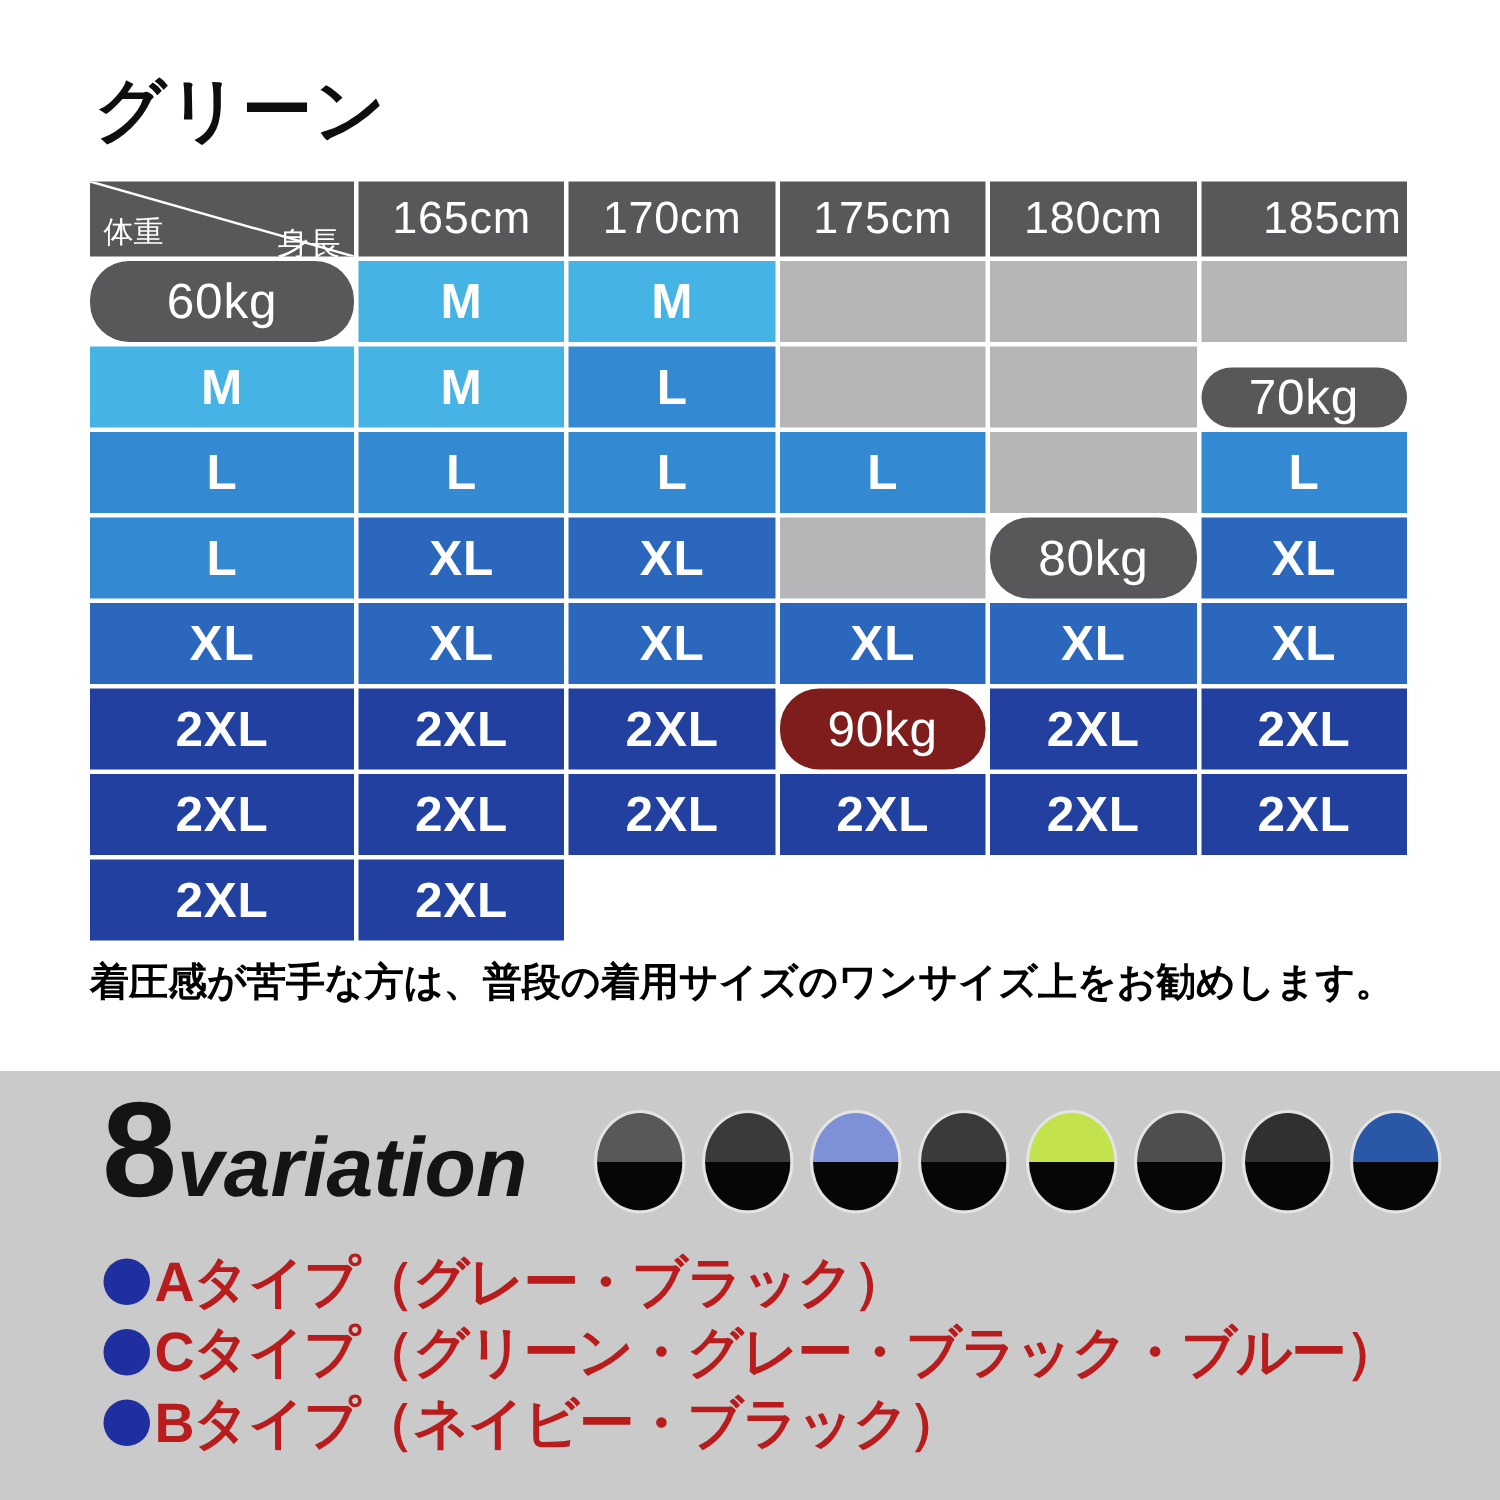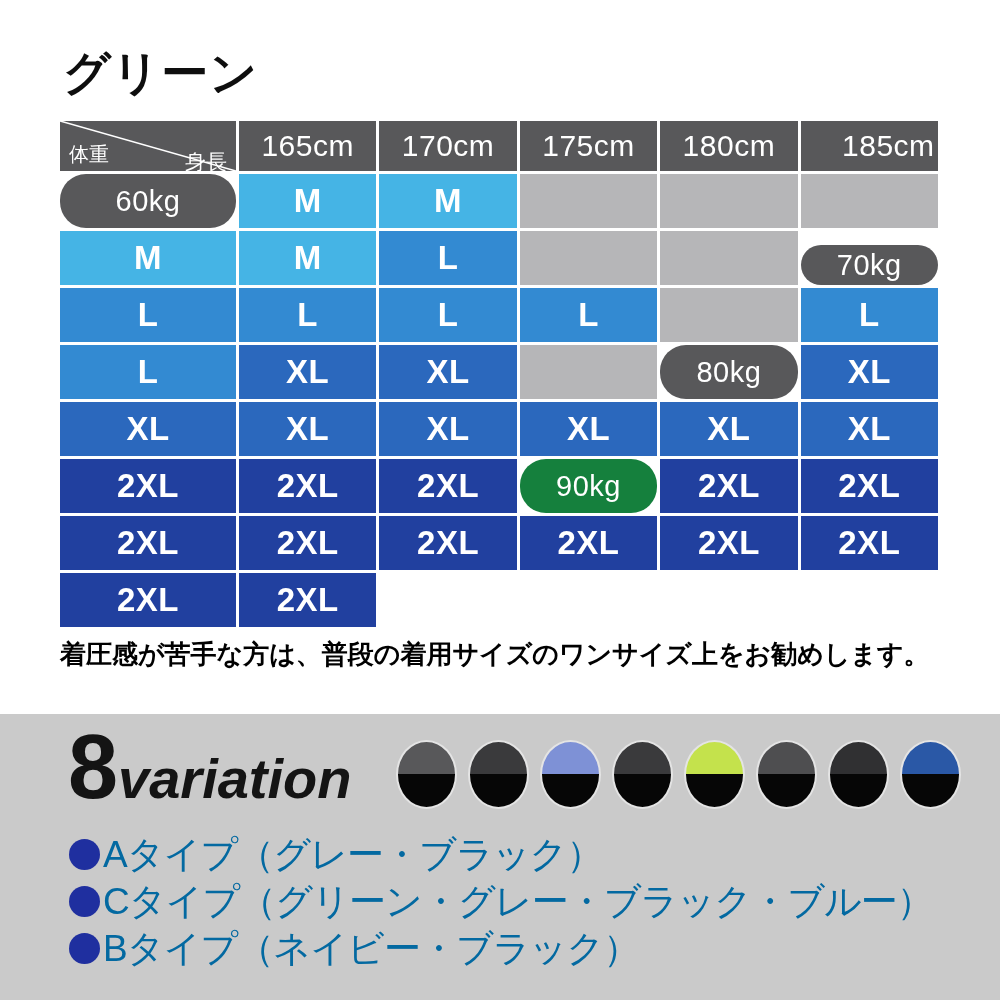--- a/index.html
+++ b/index.html
@@ -30,21 +30,21 @@
     grid-auto-rows: 54px;
     gap: 3px;
   }
   .cell {
     display: flex;
     align-items: center;
     justify-content: center;
     color: #ffffff;
   }
   .hcell { font-size: 30px; font-weight: 500; letter-spacing: 0.5px; }
-  .wcell { font-size: 29px; font-weight: 500; letter-spacing: 0.5px; border-radius: 26px; }
+  .wcell { font-size: 33px; font-weight: 500; letter-spacing: 0.5px; border-radius: 26px; }
   .scell { font-size: 33px; font-weight: 600; letter-spacing: 0.5px; }
 
   .corner { position: relative; }
   .corner svg { position: absolute; inset: 0; width: 100%; height: 100%; }
   .corner-top {
     position: absolute; top: 3px; right: 9px;
     font-size: 21px; color: #ffffff; font-weight: 500; margin-top: 24px;
   }
   .corner-bottom {
     position: absolute; bottom: 3px; left: 9px;
@@ -113,22 +113,22 @@
     height: 41px;
   }
   .type-bullet {
     width: 31px; height: 31px;
     border-radius: 50%;
     flex: none;
     margin-right: 3px;
   }
   .type-label {
     font-size: 37px;
-    font-weight: 400;
-    color: #0369a1;
+    font-weight: 700;
+    color: #b91c1c;
     letter-spacing: -1px;
     white-space: nowrap;
   }
 </style>
 </head>
 <body>
 
 <h1 class="page-title">グリーン</h1>
 
 <div class="size-table">
@@ -171,21 +171,21 @@
     <div class="cell scell" style="background: rgb(43, 104, 189);">XL</div>
     <div class="cell scell" style="background: rgb(43, 104, 189);">XL</div>
     <div class="cell scell" style="background: rgb(43, 104, 189);">XL</div>
     <div class="cell scell" style="background: rgb(43, 104, 189);">XL</div>
     <div class="cell scell" style="background: rgb(43, 104, 189);">XL</div>
     <div class="cell scell" style="background: rgb(43, 104, 189);">XL</div>
     <div class="cell scell" style="background: rgb(43, 104, 189);">XL</div>
     <div class="cell scell" style="background: rgb(33, 64, 159);">2XL</div>
     <div class="cell scell" style="background: rgb(33, 64, 159);">2XL</div>
     <div class="cell scell" style="background: rgb(33, 64, 159);">2XL</div>
-    <div class="cell wcell" style="background: #15803d;">90kg</div>
+    <div class="cell wcell" style="background: #7f1d1d;">90kg</div>
     <div class="cell scell" style="background: rgb(33, 64, 159);">2XL</div>
     <div class="cell scell" style="background: rgb(33, 64, 159);">2XL</div>
     <div class="cell scell" style="background: rgb(33, 64, 159);">2XL</div>
     <div class="cell scell" style="background: rgb(33, 64, 159);">2XL</div>
     <div class="cell scell" style="background: rgb(33, 64, 159);">2XL</div>
     <div class="cell scell" style="background: rgb(33, 64, 159);">2XL</div>
     <div class="cell scell" style="background: rgb(33, 64, 159);">2XL</div>
     <div class="cell scell" style="background: rgb(33, 64, 159);">2XL</div>
     <div class="cell scell" style="background: rgb(33, 64, 159);">2XL</div>
     <div class="cell scell" style="background: rgb(33, 64, 159);">2XL</div>

